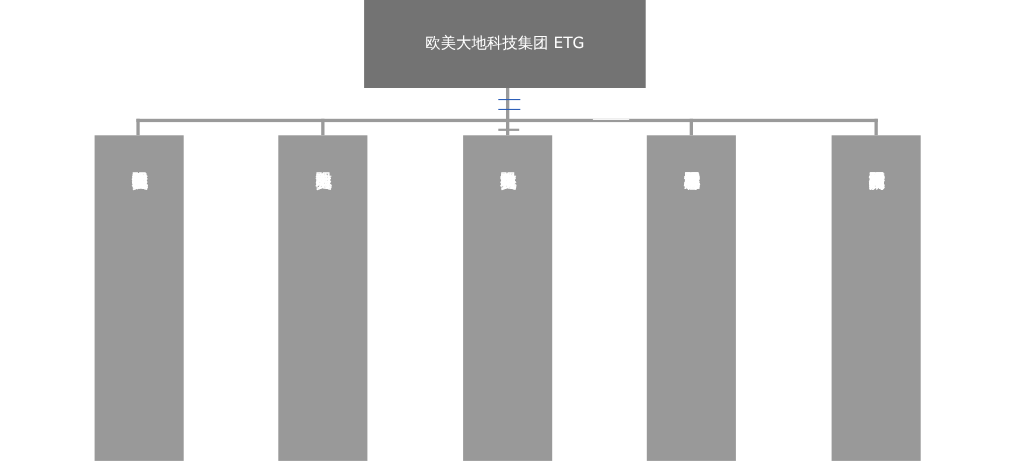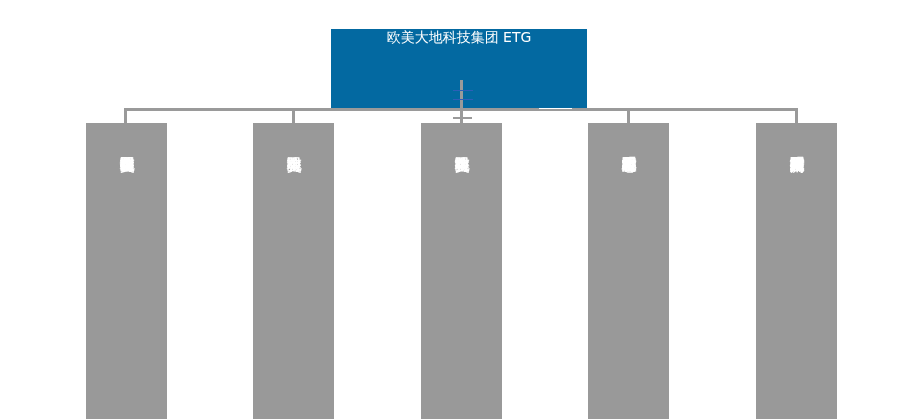--- a/index.html
+++ b/index.html
@@ -13,26 +13,26 @@
       position: relative;
       overflow: hidden;
       font-family: "DejaVu Sans", "Liberation Sans", sans-serif;
     }
     .root-box {
       position: absolute;
       left: 331px;
       top: 0;
       width: 256px;
       height: 80px;
-      background: #0369a1;
+      background: #737373;
       display: flex;
+      align-items: center;
       justify-content: center;
       color: #ffffff;
       font-size: 14px;
-      margin-top: 29px;
     }
     .line {
       position: absolute;
       background: #9a9a9a;
     }
     .tick-blue {
       position: absolute;
       background: #2d5fb8;
       height: 1px;
     }

